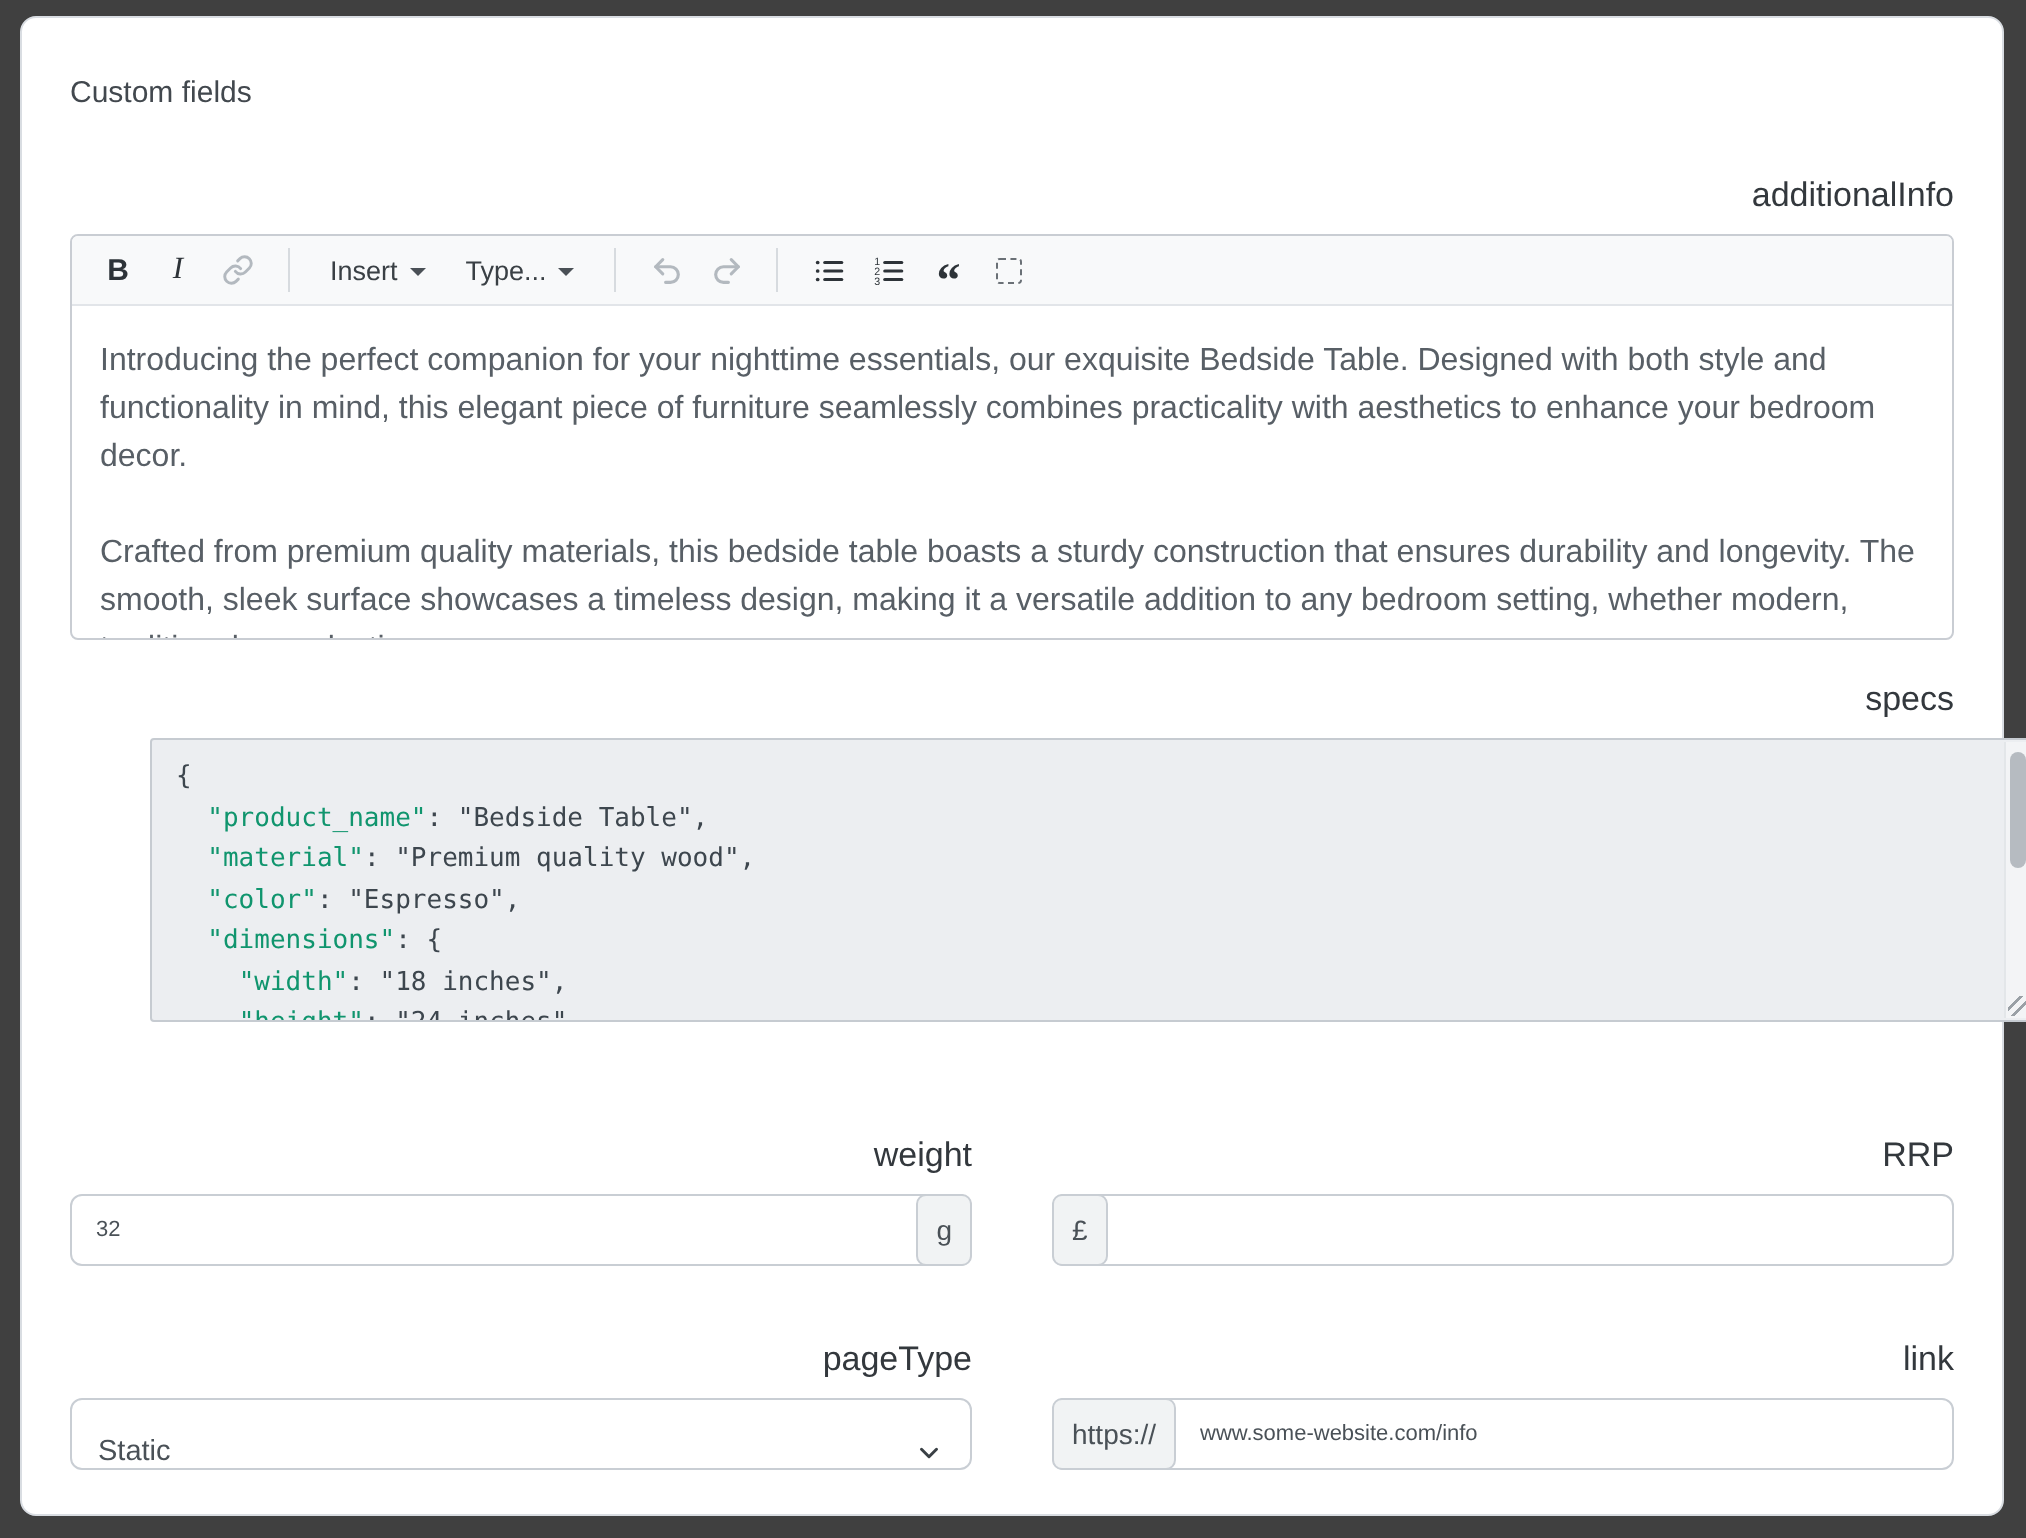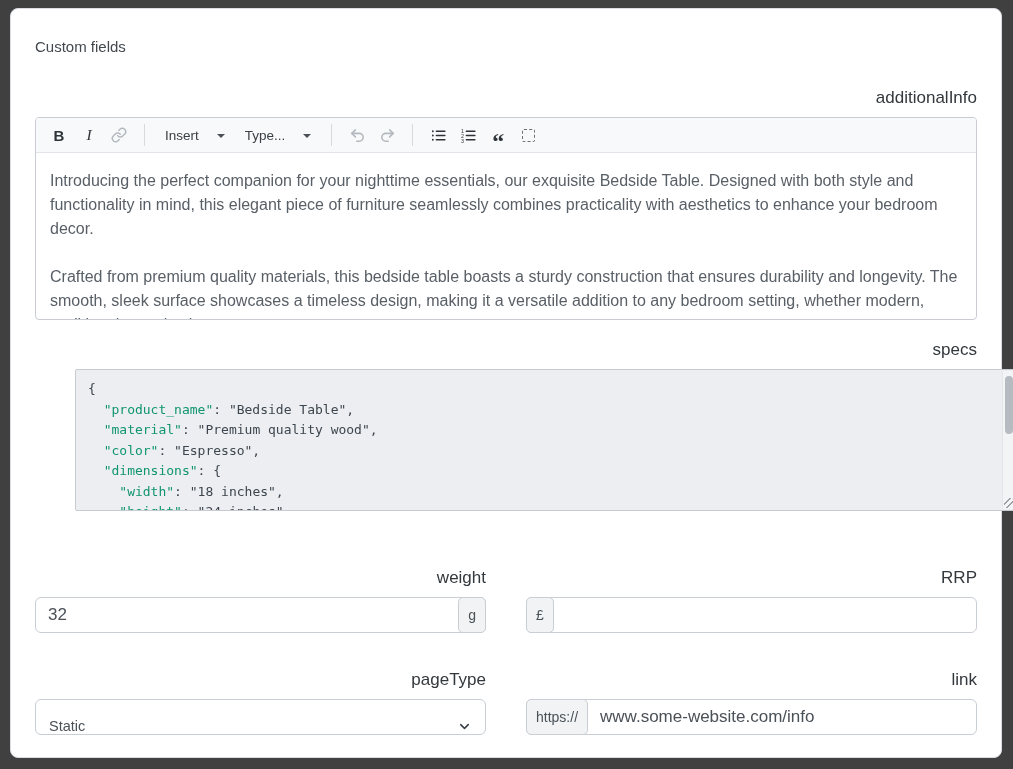--- a/index.html
+++ b/index.html
@@ -24,21 +24,21 @@
     display:flex; align-items:center; padding:0 10px; gap:4px;
   }
   .tb-btn {
     min-width:26px; height:26px; display:flex; align-items:center; justify-content:center;
     border:none; background:transparent; cursor:pointer; color:#2d3338; border-radius:3px;
     font-family:"Liberation Sans",sans-serif;
   }
   .tb-btn.disabled { color:#b3b9bf; }
   .tb-bold { font-weight:bold; font-size:15px; }
   .tb-italic { font-family:"Liberation Serif",serif; font-style:italic; font-size:15.5px; }
-  .tb-drop { display:flex; align-items:center; gap:18px; font-size:13.5px; color:#3a4045; padding:0 8px; }
+  .tb-drop { display:flex; align-items:center; gap:6px; font-size:13.5px; color:#3a4045; padding:0 8px; }
   .caret { width:0; height:0; border-left:4px solid transparent; border-right:4px solid transparent; border-top:4.5px solid #4a5056; margin-top:1px; }
   .tb-sep { width:1px; height:22px; background:#d7dbdf; margin:0 8px; }
   .tb-quote { font-family:"Liberation Serif",serif; font-weight:bold; font-size:24px; line-height:10px; padding-top:12px; }
   .dashed-box { width:13px; height:13px; border:1.5px dashed #6a7076; border-radius:2px; }
   .editor-body { padding:16px 14px; height:166px; overflow:hidden; }
   .editor-body p { font-size:16px; line-height:24px; color:var(--paragraph-color,#585f66); margin-bottom:24px; }
 
   
   .specs-field { margin-top:20px;padding-left:40px; }
   .code-box {
@@ -65,21 +65,21 @@
 
   
   .row { display:flex; gap:40px; }
   .row-1 { margin-top:57px; }
   .row-2 { margin-top:37px; }
   .col { width:455px; }
 
   .input-group { display:flex; align-items:stretch; height:36px; border:1px solid var(--input-border,#c9ced4); border-radius:6px; background:#fff; }
   .input-group input {
     flex:1; min-width:0; border:none; outline:none; background:transparent;
-    font-family:"Liberation Sans",sans-serif; font-size:17px; color:var(--input-text,#4a5157);
+    font-family:"Liberation Sans",sans-serif; font-size:11px; color:var(--input-text,#4a5157);
     padding:0 12px; border-radius:6px;
   }
   .addon {
     display:flex; align-items:center; justify-content:center;
     background:var(--addon-bg,#f1f3f4); border:1px solid var(--input-border,#c9ced4);
     font-size:14px; color:#4a5157; padding:0 9px; border-radius:5px;
   }
   .addon-right { margin:-1px -1px -1px 0; }
   .addon-left  { margin:-1px 0 -1px -1px; }
 

